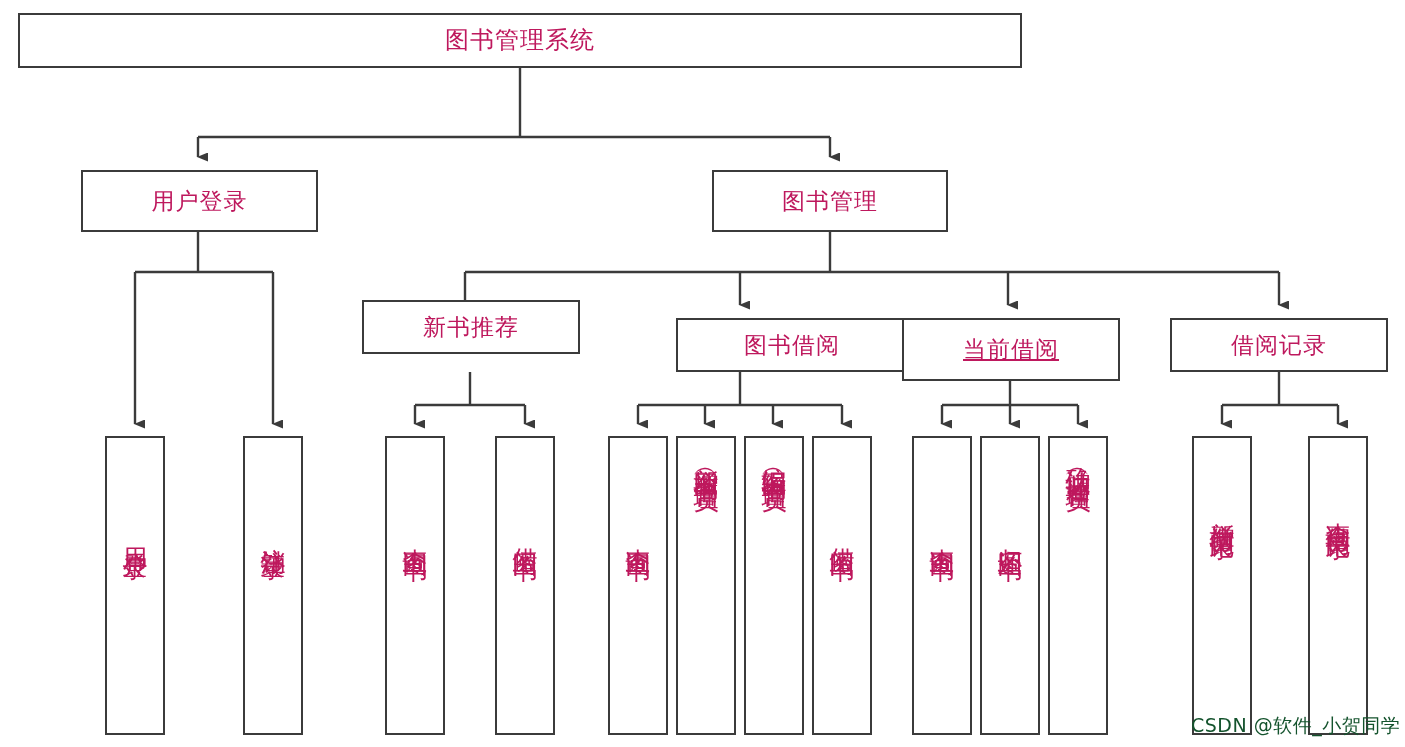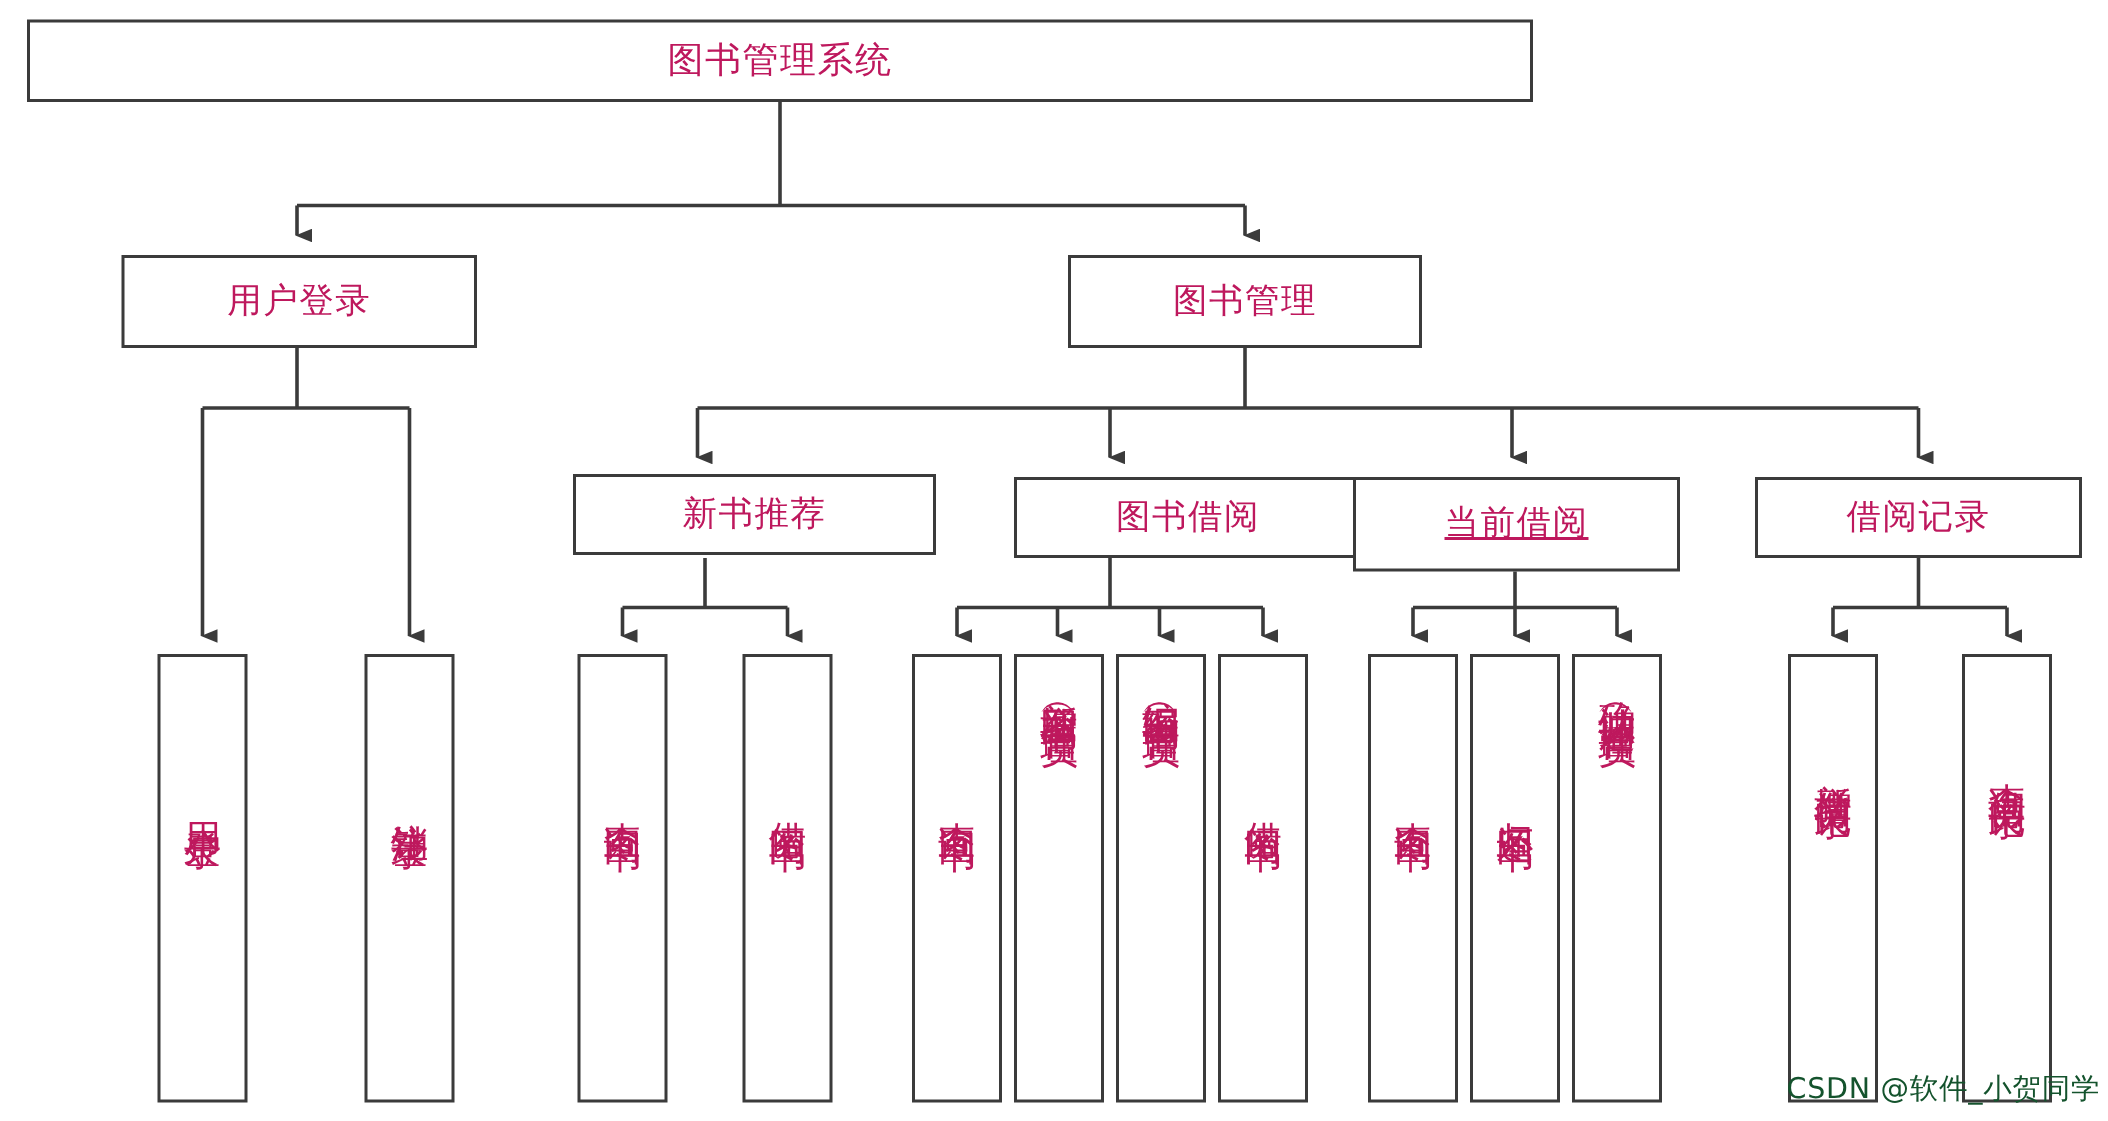--- a/index.html
+++ b/index.html
@@ -140,21 +140,21 @@
   </div>
 
   <div class="node horizontal" style="left:81px; top:170px; width:237px; height:62px;">
     <span class="label">用户登录</span>
   </div>
 
   <div class="node horizontal" style="left:712px; top:170px; width:236px; height:62px;">
     <span class="label">图书管理</span>
   </div>
 
-  <div class="node horizontal" style="left:362px; top:316px; width:242px; height:54px;margin-left:20px;">
+  <div class="node horizontal" style="left:362px; top:300px; width:218px; height:54px;">
     <span class="label">新书推荐</span>
   </div>
 
   <div class="node horizontal" style="left:632px; top:318px; width:232px; height:54px;margin-left:44px;">
     <span class="label">图书借阅</span>
   </div>
 
   <div class="node horizontal" style="left:902px; top:318px; width:218px; height:63px;text-decoration:underline;">
     <span class="label">当前借阅</span>
   </div>

